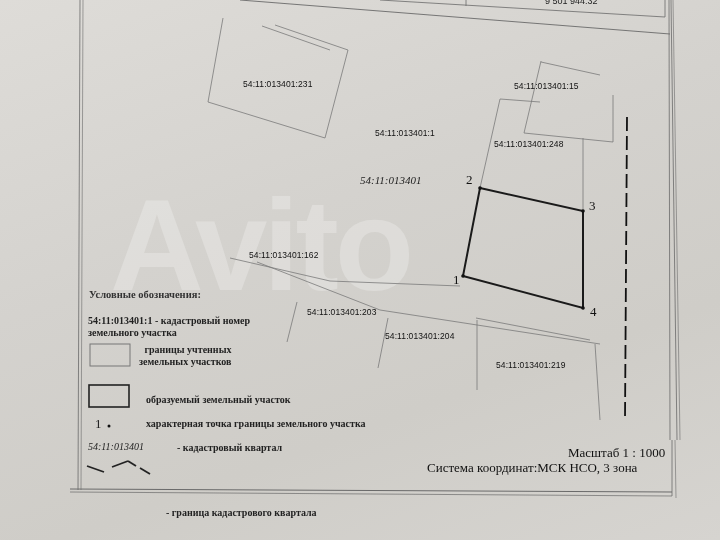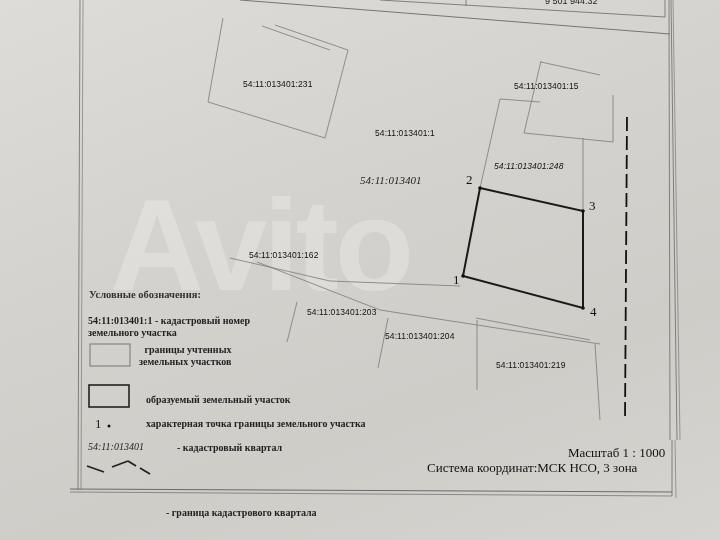--- a/index.html
+++ b/index.html
@@ -96,21 +96,21 @@
       <line x1="128" y1="461" x2="136" y2="466"></line>
       <line x1="140" y1="468" x2="150" y2="474"></line>
     </g>
   </svg>
 
   <div class="topnum" style="left:545px; top:-4px;">9 501 944.32</div>
 
   <div class="lbl" style="left:243px; top:79px;">54:11:013401:231</div>
   <div class="lbl" style="left:514px; top:81px;">54:11:013401:15</div>
   <div class="lbl" style="left:375px; top:128px;">54:11:013401:1</div>
-  <div class="lbl" style="left:494px; top:161px;font-style:italic;">54:11:013401:248</div>
+  <div class="lbl" style="left:494px; top:139px;">54:11:013401:248</div>
   <div class="lbl" style="left:249px; top:250px;">54:11:013401:162</div>
   <div class="lbl" style="left:307px; top:307px;">54:11:013401:203</div>
   <div class="lbl" style="left:385px; top:331px;">54:11:013401:204</div>
   <div class="lbl" style="left:496px; top:360px;text-align:right;">54:11:013401:219</div>
 
   <div class="quarter" style="position:absolute; left:360px; top:174px;">54:11:013401</div>
 
   <div class="pt" style="position:absolute; left:453px; top:272px;">1</div>
   <div class="pt" style="position:absolute; left:466px; top:172px;">2</div>
   <div class="pt" style="position:absolute; left:589px; top:198px;">3</div>

